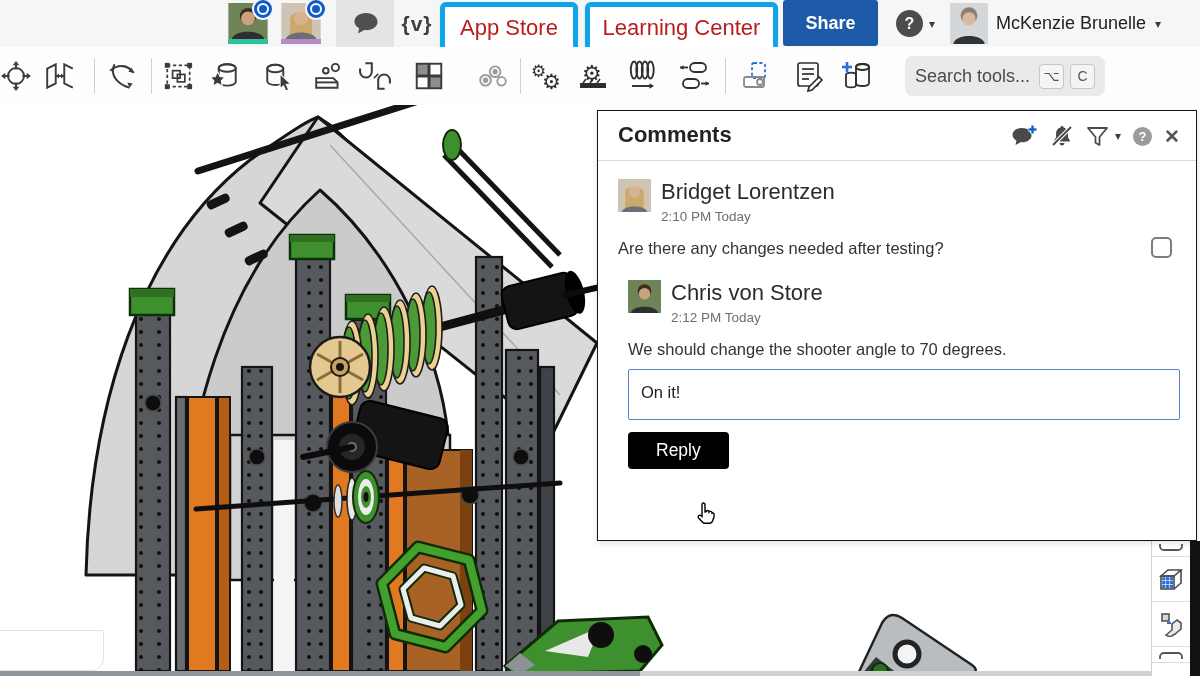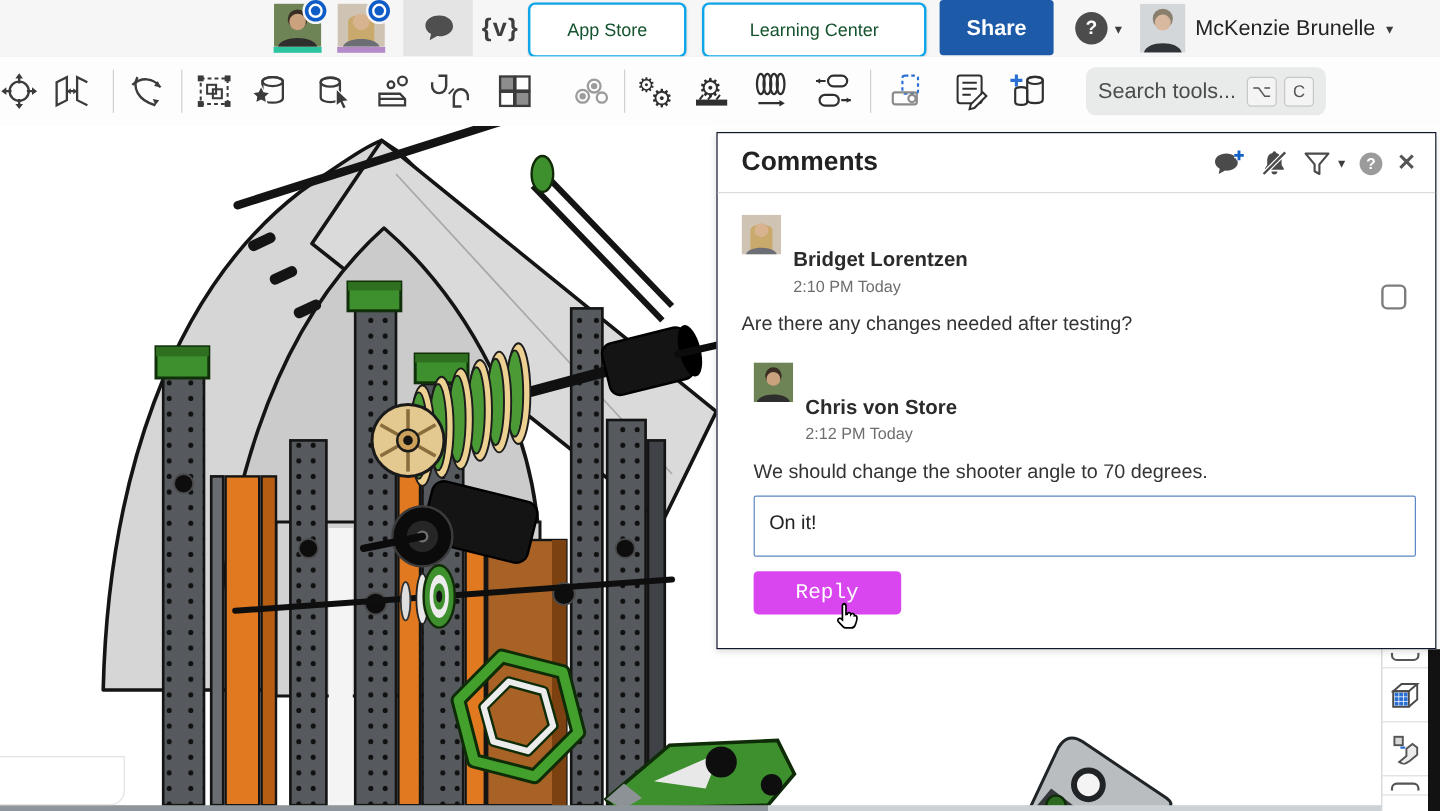--- a/index.html
+++ b/index.html
@@ -12,22 +12,22 @@
   .collab{position:absolute;top:3px;width:40px;height:41px;}
   .collab .photo{width:40px;height:36px;overflow:hidden;display:block;}
   .collab .bar{width:40px;height:5px;}
   .badge{position:absolute;top:-5px;right:-6px;width:18px;height:18px;border-radius:50%;
          background:#0f5cc7;border:2px solid #f6f6f6;display:flex;align-items:center;justify-content:center;}
   .badge .ring{width:8px;height:8px;border:2px solid #fff;border-radius:50%;}
   .chatzone{position:absolute;left:336px;top:0;width:58px;height:47px;background:#e4e4e4;
             display:flex;align-items:center;justify-content:center;}
   .braces{position:absolute;left:394px;top:0;width:46px;height:47px;display:flex;align-items:center;justify-content:center;
           font-weight:bold;font-size:21px;color:#3e3e3e;letter-spacing:1px;}
-  .tb-btn{position:absolute;top:2px;height:42px;background:#fff;border:2px solid #0ea5e9;border-radius:6px;
-          display:flex;align-items:center;justify-content:center;font-size:15px;color:#14532d;
+  .tb-btn{position:absolute;top:2px;height:42px;background:#fff;border:5px solid #0ea5e9;border-radius:6px;
+          display:flex;align-items:center;justify-content:center;font-size:22px;color:#b91c1c;
           box-shadow:0 1px 2px rgba(0,0,0,.14);cursor:pointer;}
   .share-btn{position:absolute;left:783px;top:0;width:95px;height:46px;background:#1d5aa8;color:#fff;
              border:none;border-radius:3px;font-size:18px;font-weight:bold;display:flex;align-items:center;justify-content:center;cursor:pointer;}
   .helpcirc{position:absolute;left:896px;top:10px;width:27px;height:27px;border-radius:50%;background:#4c4c4c;
             color:#fff;font-weight:bold;font-size:16px;display:flex;align-items:center;justify-content:center;}
   .caret{color:#3c3c3c;font-size:12px;}
   .username{position:absolute;left:996px;top:0;height:47px;display:flex;align-items:center;gap:9px;
             font-size:18px;color:#222;}
 
   
@@ -51,32 +51,32 @@
   .panel-title{position:absolute;left:20px;top:11px;font-size:22px;font-weight:bold;color:#222;}
   .hd-icons{position:absolute;right:16px;top:13px;display:flex;align-items:center;gap:12px;}
   .hd-icons .ic{cursor:pointer;display:flex;align-items:center;}
   .helpgray{width:19px;height:19px;border-radius:50%;background:#9b9b9b;color:#fff;font-size:13px;font-weight:bold;
             display:flex;align-items:center;justify-content:center;}
   .closex{font-size:19px;color:#555;font-weight:bold;}
   .panel-bd{position:relative;padding:18px 22px 0 20px;}
   .c-row{display:flex;align-items:flex-start;}
   .c-ava{width:33px;height:33px;flex:0 0 auto;overflow:hidden;}
   .c-meta{margin-left:10px;}
-  .c-name{font-size:17px;font-weight:bold;color:#2b2b2b;margin-top:28px;}
+  .c-name{font-size:22px;font-weight:normal;color:#2b2b2b;}
   .c-time{font-size:13.5px;color:#6e6e6e;margin-top:4px;}
   .c-text{margin-top:15px;font-size:16.5px;color:#333;}
   .checkbox{position:absolute;right:24px;top:76px;width:21px;height:21px;border:2px solid #7d7d7d;border-radius:5px;
             background:#fff;cursor:pointer;box-sizing:border-box;}
   .replyblk{margin-left:10px;margin-top:22px;}
   .replyblk .c-text{}
   .replybox{margin-top:10px;width:552px;height:51px;border:1.6px solid #5b87c5;border-radius:2px;background:#fff;
             box-sizing:border-box;padding:13px 12px;font-size:16.5px;color:#222;cursor:text;}
   .btnrow{margin-top:12px;display:flex;gap:9px;}
-  .btn-reply{background:#d946ef;color:#fff;border:none;border-radius:4px;font-size:17.5px;
-             padding:8px 35px;font-family:Liberation Mono, monospace;cursor:pointer;}
+  .btn-reply{background:#000000;color:#fff;border:none;border-radius:4px;font-size:17.5px;
+             padding:8px 28px;font-family:Liberation Sans, sans-serif;cursor:pointer;}
   .btn-cancel{background:#fff;color:#333;border:1px solid #c2c2c2;border-radius:4px;font-size:17.5px;
               padding:8px 21px;font-family:inherit;cursor:pointer;box-shadow:0 1px 2px rgba(0,0,0,.08);}
 
   
   .vstrip{position:absolute;left:1151px;top:541px;width:39px;height:135px;background:#fff;
           border-left:1px solid #d2d2d2;box-sizing:border-box;z-index:15;}
   .vcell{height:44px;border-bottom:1px solid #dedede;display:flex;align-items:center;justify-content:center;cursor:pointer;}
   .vcell.half{height:15px;}
   .blackedge{position:absolute;left:1190px;top:541px;width:10px;height:135px;background:#121212;z-index:16;}
   .cornerpanel{position:absolute;left:-10px;top:630px;width:114px;height:41px;background:#fff;

